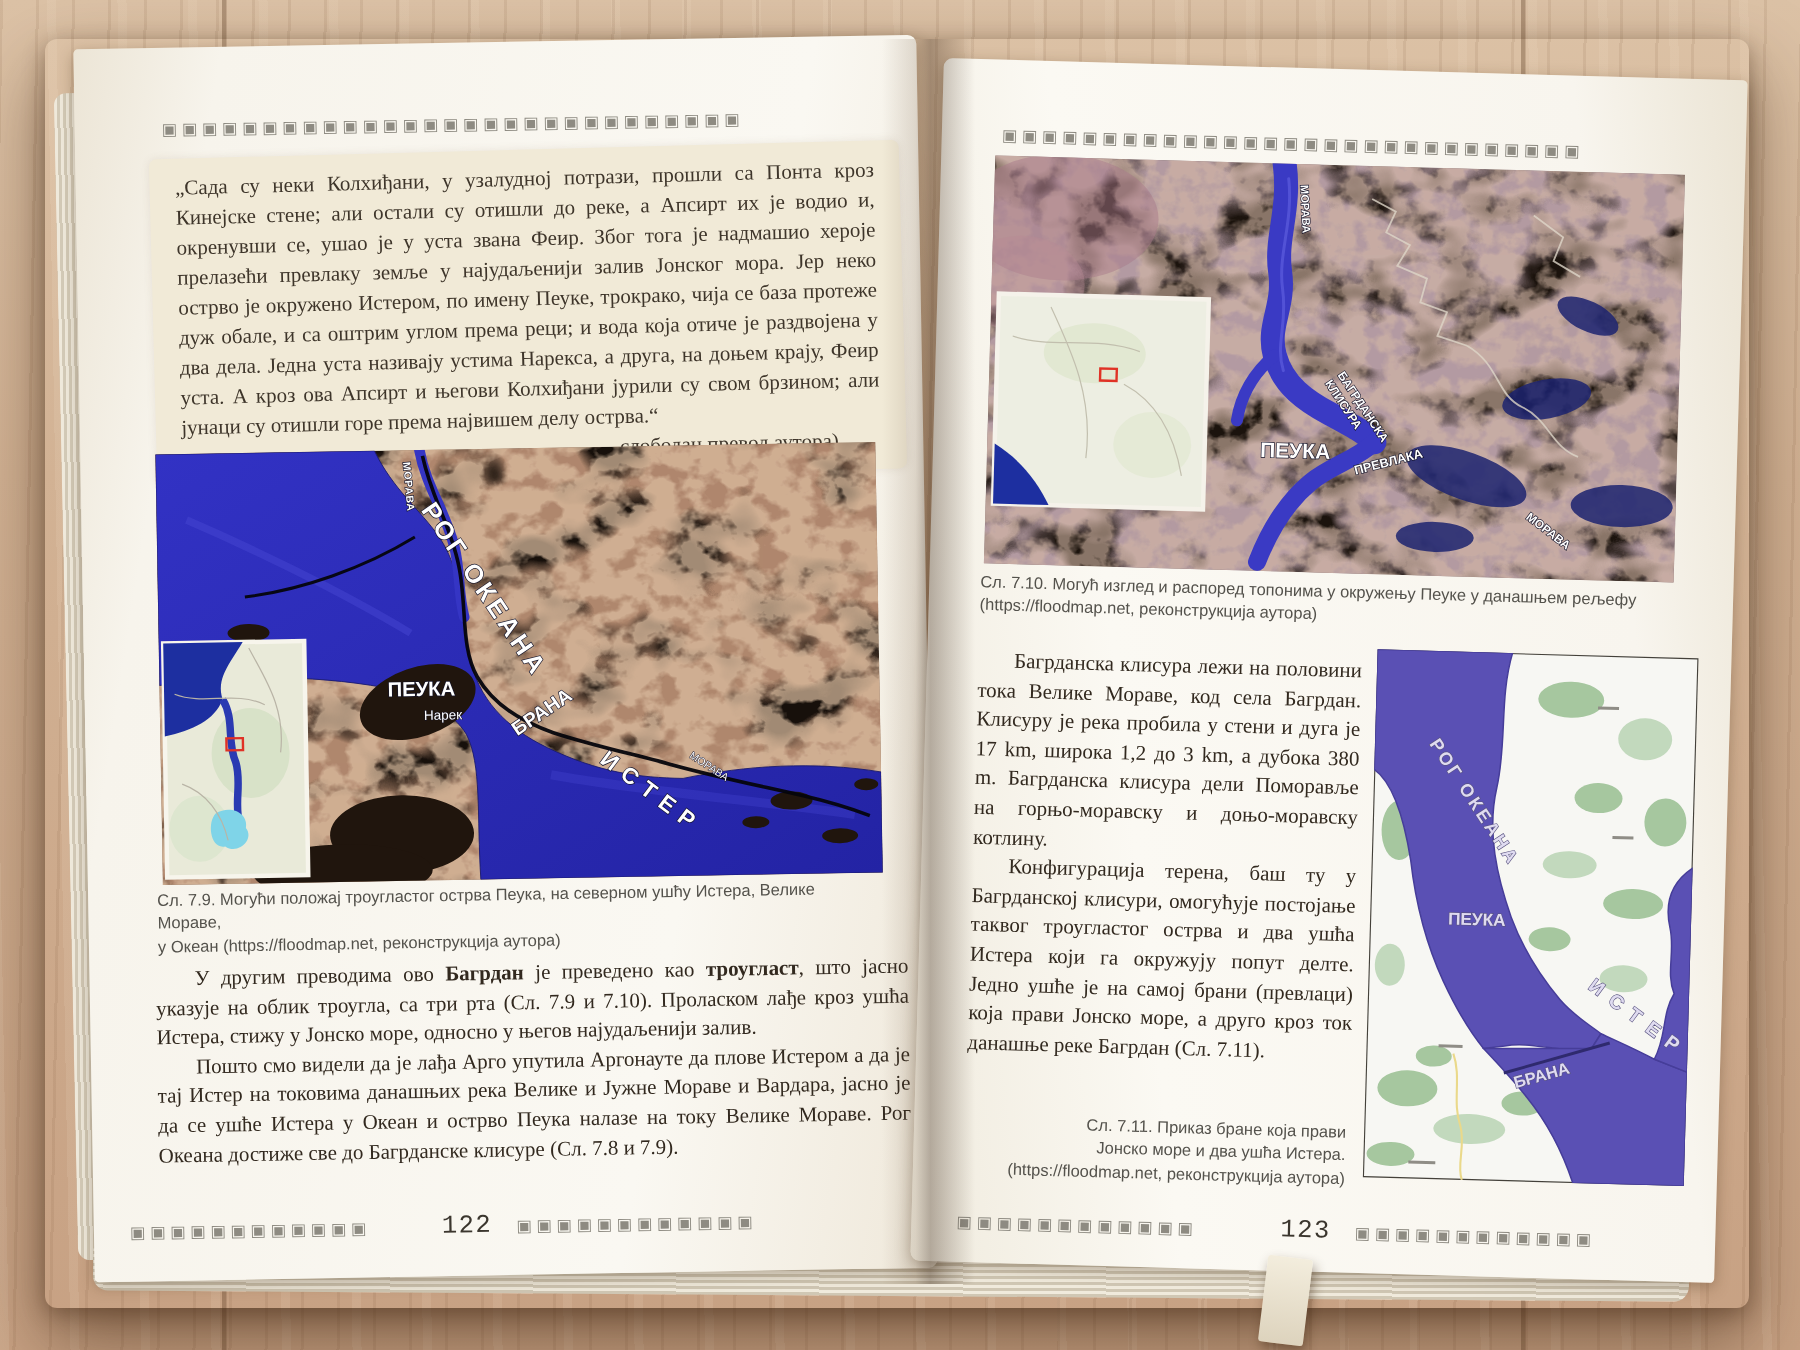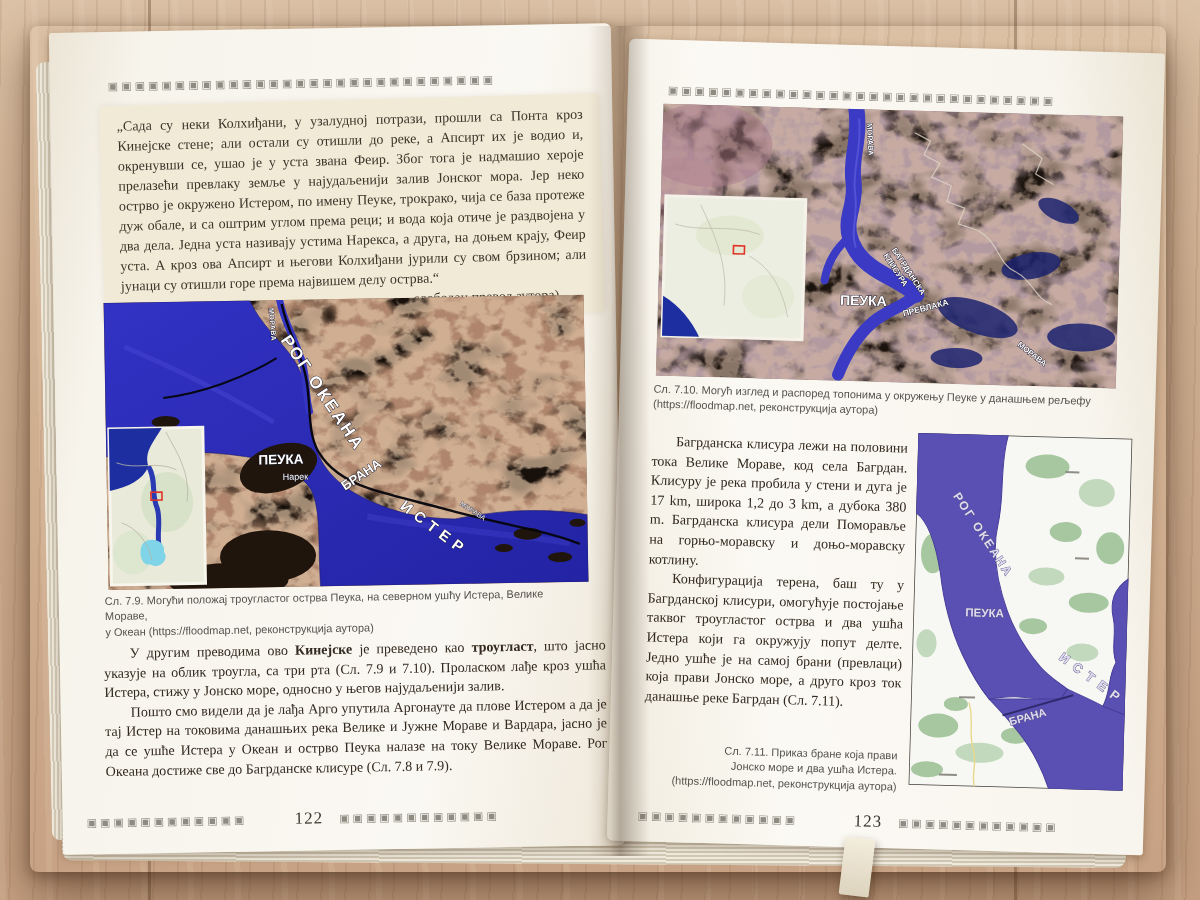--- a/index.html
+++ b/index.html
@@ -31,21 +31,21 @@
     white-space:nowrap;overflow:hidden;}
   .serif{font-family:"Liberation Serif","DejaVu Serif",serif;color:#32291f;}
   .quote{background:#f1ead7;border-radius:5px;padding:11px 17px 8px 17px;transform:rotate(-0.5deg);
     font-family:"Liberation Serif","DejaVu Serif",serif;color:#3e352a;
     font-size:14px;line-height:1.43;text-align:justify;box-shadow:0 0 6px rgba(120,100,70,.12);}
   .quote .attr{text-align:right;padding-right:28px;}
   .body-par{font-size:14px;line-height:1.40;text-align:justify;}
   .body-par p{margin:0;text-indent:26px;}
   .b{font-weight:bold;}
   .caption{font-size:11px;line-height:1.4;color:#54524c;white-space:pre-line;}
-  .pagenum{font-size:17px;color:#3b362e;letter-spacing:1px;font-family:Liberation Serif, serif;text-align:center;}
+  .pagenum{font-size:17px;color:#3b362e;letter-spacing:1px;font-family:Liberation Mono, monospace;text-align:center;}
   .footer-row{display:flex;align-items:center;gap:16px;}
   .figure svg{display:block;}
   .maplab{font-family:"Liberation Sans",sans-serif;font-weight:bold;fill:#ffffff;
     stroke:#14142a;stroke-width:.9px;paint-order:stroke;}
   .maplab-sm{font-family:"Liberation Sans",sans-serif;fill:#ffffff;stroke:#14142a;
     stroke-width:.6px;paint-order:stroke;}
   .maplab2{font-family:"Liberation Sans",sans-serif;font-weight:bold;fill:#dfdbf0;
     stroke:#5a5480;stroke-width:.8px;paint-order:stroke;}
 </style>
 </head>
@@ -134,21 +134,21 @@
           <text class="maplab" font-size="15" letter-spacing="6" transform="translate(292,210) rotate(38)">ИСТЕР</text>
           <text class="maplab-sm" font-size="7" transform="translate(352,208) rotate(34)">МОРАВА</text>
         </g>
       </svg>
     </div>
 
     <div class="abs caption" style="left:46px;top:562px;width:474px;">Сл. 7.9. Могући положај троугластог острва Пеука, на северном ушћу Истера, Велике Мораве,
 у Океан (https://floodmap.net, реконструкција аутора)</div>
 
     <div class="abs serif body-par" style="left:44px;top:612px;width:502px;">
-      <p><span>У другим преводима ово </span><span class="b">Кинејске</span><span> је преведено као </span><span class="b">троугласт</span><span>, што јасно указује на облик троугла, са три рта (Сл. 7.9 и 7.10). Проласком лађе кроз ушћа Истера, стижу у Јонско море, односно у његов најудаљенији залив.</span></p>
+      <p><span>У другим преводима ово </span><span class="b">Багрдан</span><span> је преведено као </span><span class="b">троугласт</span><span>, што јасно указује на облик троугла, са три рта (Сл. 7.9 и 7.10). Проласком лађе кроз ушћа Истера, стижу у Јонско море, односно у његов најудаљенији залив.</span></p>
       <p>Пошто смо видели да је лађа Арго упутила Аргонауте да плове Истером а да је тај Истер на токовима данашњих река Велике и Јужне Мораве и Вардара, јасно је да се ушће Истера у Океан и острво Пеука налазе на току Велике Мораве. Рог Океана достиже све до Багрданске клисуре (Сл. 7.8 и 7.9).</p>
     </div>
 
     <div class="abs footer-row" style="left:24px;top:780px;width:512px;">
       <span class="orn" style="width:192px;">▣▣▣▣▣▣▣▣▣▣▣▣</span>
       <span class="pagenum">122</span>
       <span class="orn" style="width:236px;">▣▣▣▣▣▣▣▣▣▣▣▣</span>
     </div>
   </div>
 

